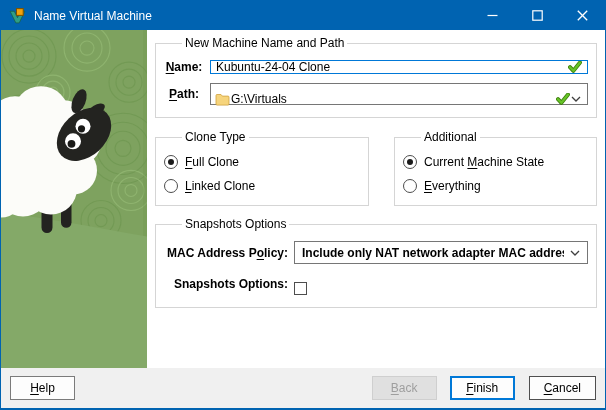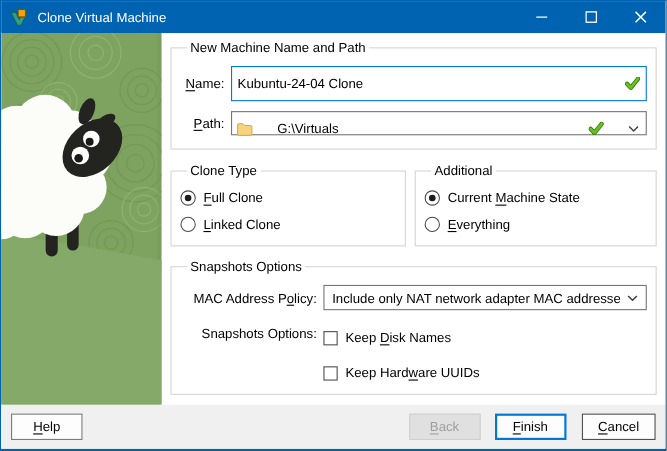--- a/index.html
+++ b/index.html
@@ -19,47 +19,47 @@
   .tb-icon{width:17px; height:17px; margin:0 8px 0 8px; flex:0 0 auto;}
   .tb-title{color:#fff; font-size:12px; flex:1; white-space:nowrap;}
   .cap-btn{width:45px; height:29px; display:flex; align-items:center; justify-content:center; cursor:default;}
   .cap-btn svg{display:block;}
   
   .body{flex:1 1 auto; display:flex; min-height:0; background:#fff;}
   .illus{flex:0 0 146px; min-width:0;}
   .illus svg{display:block; width:146px; height:100%;}
   .form{flex:1; padding:6px 8px 0 8px; display:flex; flex-direction:column; min-width:0;}
   fieldset{border:1px solid var(--groupborder); padding:1px 8px 12px 8px; min-inline-size:0;}
-  legend{padding:0 3px; margin-left:6px;}
+  legend{padding:0 3px; margin-left:18px;}
   .row{display:flex; align-items:center;}
   
   .g-namepath .row{margin-top:9px;}
-  .f-label{flex:0 0 40px; text-align:right; margin-right:6px; white-space:nowrap;}
+  .f-label{flex:0 0 40px; text-align:center; margin-right:6px; white-space:nowrap;font-weight:bold;}
   .textfield{
-    flex:1; height:32px; border:1px solid var(--focus); background:#fff;
+    flex:1; height:14px; border:1px solid var(--focus); background:#fff;
     display:flex; align-items:center; padding:0 5px; min-width:0;
   }
   .combofield{
     flex:1; height:22px; border:1px solid var(--ctrlborder); background:#fff;
-    display:flex; align-items:center; padding:10px 6px 0 4px; gap:22px; min-width:0;
+    display:flex; align-items:center; padding:10px 6px 0 4px; gap:1px; min-width:0;
   }
   .grow{flex:1; min-width:0; white-space:nowrap; overflow:hidden;}
   .vicon{flex:0 0 auto; display:flex;}
   
-  .two-col{display:flex; gap:8px; margin-top:12px;}
+  .two-col{display:flex; gap:25px; margin-top:12px;}
   .g-clonetype{flex:0 0 214px;}
   .g-snapshots{flex:1;}
   .opt-row{margin-top:10px; gap:7px; cursor:default;}
   .radio{width:14px; height:14px; border:1px solid #4d4d4d; border-radius:50%; background:#fff; position:relative; flex:0 0 auto;}
   .radio.checked::after{content:""; position:absolute; inset:3px; border-radius:50%; background:#1b1b1b;}
   .checkbox{width:13px; height:13px; border:1px solid #4d4d4d; background:#fff; flex:0 0 auto;}
   
   .g-additional{margin-top:11px;}
   .a-label{flex:0 0 124px; text-align:right; margin-right:6px; white-space:nowrap;}
-  .g-additional .row{margin-top:9px;}
+  .g-additional .row{margin-top:9px;font-weight:bold;}
   .selectbox{
     flex:1; height:23px; border:1px solid var(--ctrlborder); background:#fff;
     display:flex; align-items:center; padding:0 7px; gap:6px; min-width:0;
   }
   .chk-row{gap:7px;}
   
   .footer{flex:0 0 40px; background:var(--footer); display:flex; align-items:center; padding:0 9px;}
   .btn{
     height:24px; min-width:65px; padding:0 14px; background:#fdfdfd;
     border:1px solid #7b7b7b; display:flex; align-items:center; justify-content:center;
@@ -75,21 +75,21 @@
 </head>
 <body>
 
 <div class="window">
 
   <div class="titlebar">
     <svg class="tb-icon" viewBox="0 0 16 16">
       <polygon points="1,4 5,4 8,10 11,4 15,4 9.6,15 6.4,15" fill="#2e9e85" stroke="#16604f" stroke-width="0.8"></polygon>
       <rect x="7" y="1.5" width="6.4" height="6.4" fill="#f2a30d" stroke="#7c5200" stroke-width="1"></rect>
     </svg>
-    <span class="tb-title">Clone Virtual Machine</span>
+    <span class="tb-title">Name Virtual Machine</span>
     <div class="cap-btn">
       <svg width="11" height="11" viewBox="0 0 11 11">
         <line x1="0.5" y1="5.5" x2="10.5" y2="5.5" stroke="#fff" stroke-width="1.2"></line>
       </svg>
     </div>
     <div class="cap-btn">
       <svg width="11" height="11" viewBox="0 0 11 11">
         <rect x="0.8" y="0.8" width="9.4" height="9.4" fill="none" stroke="#fff" stroke-width="1.2"></rect>
       </svg>
     </div>
@@ -253,31 +253,23 @@
                 <polyline points="1,1 5,5 9,1" fill="none" stroke="#3f3f3f" stroke-width="1.3"></polyline>
               </svg>
             </span>
           </div>
         </div>
 
         <div class="row">
           <span class="a-label">Snapshots Options:</span>
           <div class="row chk-row">
             <span class="checkbox"></span>
-            <span>Keep <u>D</u>isk Names</span>
-          </div>
-        </div>
-
-        <div class="row">
-          <span class="a-label"></span>
-          <div class="row chk-row">
-            <span class="checkbox"></span>
-            <span>Keep Hard<u>w</u>are UUIDs</span>
-          </div>
-        </div>
+          </div>
+        </div>
+
       </fieldset>
 
     </div>
   </div>
 
   <div class="footer">
     <div class="btn btn-help"><u>H</u>elp</div>
     <div class="btn disabled"><u>B</u>ack</div>
     <div class="btn btn-finish default"><u>F</u>inish</div>
     <div class="btn btn-cancel"><u>C</u>ancel</div>

